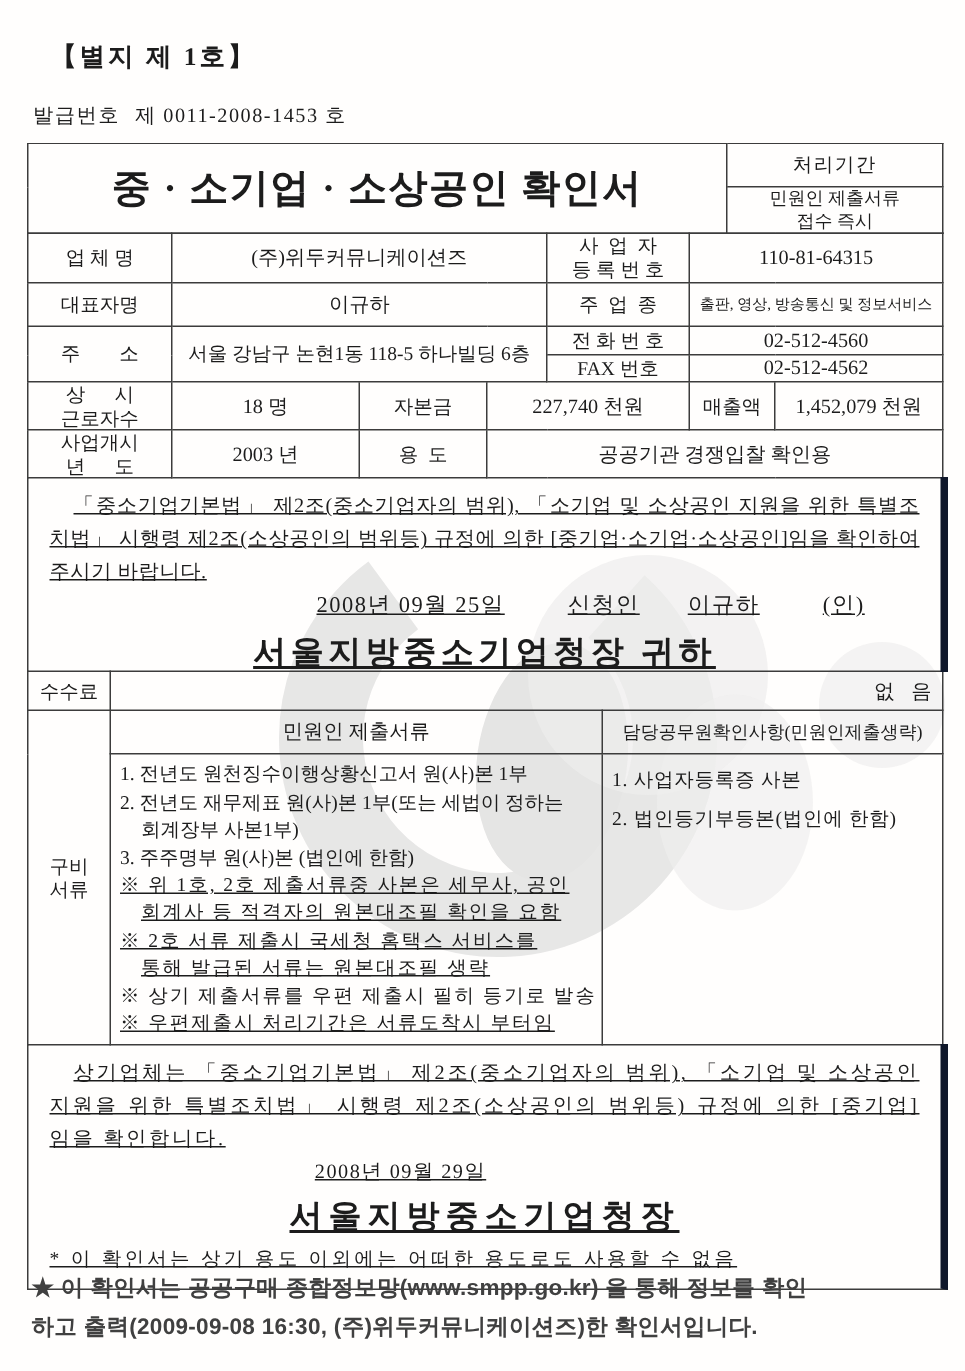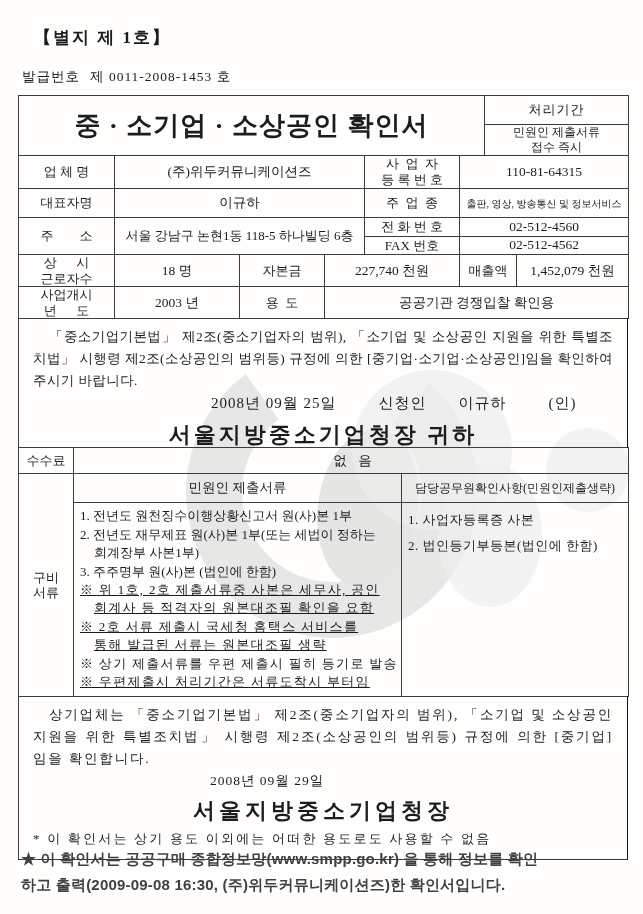--- a/index.html
+++ b/index.html
@@ -22,38 +22,38 @@
   table{border-collapse:collapse;table-layout:fixed;width:610px;}
   td{border:1px solid #3c3c3c;padding:0 3px;text-align:center;vertical-align:middle;
      font-size:13.5px;line-height:1.2;overflow:hidden;}
   .mt{margin-top:-1px;}
   .lbl{white-space:pre-wrap;font-size:13px;}
   .doc-title{font-size:26px;font-weight:bold;letter-spacing:1px;}
   .proc-lbl{font-size:13px;letter-spacing:1px;}
   .proc-val{font-size:12px;white-space:pre-wrap;line-height:1.25;}
   .small-val{font-size:10px;line-height:1.3;letter-spacing:0;}
   
-  .sec{border-left:1px solid #3c3c3c;border-right:1px solid #0f172a;width:608px;margin-top:-1px;position:relative;}
+  .sec{border-left:1px solid #3c3c3c;border-right:5px solid #0f172a;width:608px;margin-top:-1px;position:relative;text-decoration:underline;}
   .sec-request{height:130px;}
   .sec-confirm{height:163px;border-bottom:1px solid #3c3c3c;}
   .para{margin:0;padding:8px 14px 0 14px;font-size:13.5px;line-height:22px;text-indent:16px;
         letter-spacing:0.4px;text-align:justify;}
   .para2{letter-spacing:1.8px;}
   .sign-line{display:flex;align-items:flex-start;font-size:15px;letter-spacing:1px;margin-top:2px;height:24px;}
   .sign-line .date{margin-left:192px;}
   .sign-line .who{margin-left:42px;}
   .sign-line .name{margin-left:32px;}
   .sign-line .seal{margin-left:42px;}
   .big-title{text-align:center;font-size:22px;font-weight:bold;letter-spacing:3px;margin-top:2px;}
   .date2{text-align:center;padding-right:112px;font-size:13.5px;letter-spacing:1px;margin-top:2px;height:21px;}
   .issuer{text-align:center;font-size:22px;font-weight:bold;letter-spacing:4px;margin-top:3px;}
   .notes{padding-left:14px;margin-top:4px;font-size:13px;letter-spacing:2.2px;line-height:17.5px;}
   
   .fee-row-label{height:25px;}
-  .fee-value{text-align:center;padding-left:10px;letter-spacing:4px;}
+  .fee-value{text-align:right;padding-left:10px;letter-spacing:4px;}
   .hdr{height:28px;font-size:13.5px;}
   .hdr-official{font-size:12px;letter-spacing:0;}
   .doc-list{vertical-align:top;text-align:left;padding:4px 4px 4px 6px;}
   .doc-list .ln{font-size:13px;line-height:18.4px;white-space:nowrap;}
   .doc-list .sp{letter-spacing:1.3px;}
   .doc-list .u{text-decoration:underline;}
   .doc-list .indent{padding-left:14px;}
   .right-list .ln{line-height:26px;letter-spacing:0.5px;}
   
   .footer{position:absolute;left:21px;top:846px;width:606px;z-index:1;

